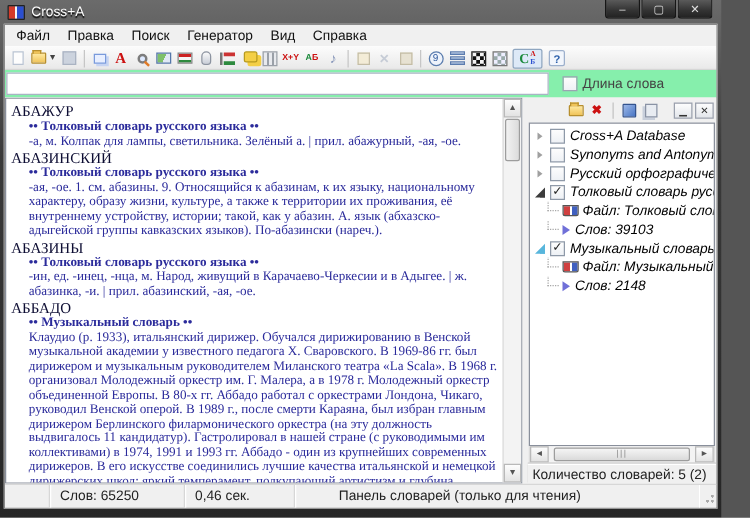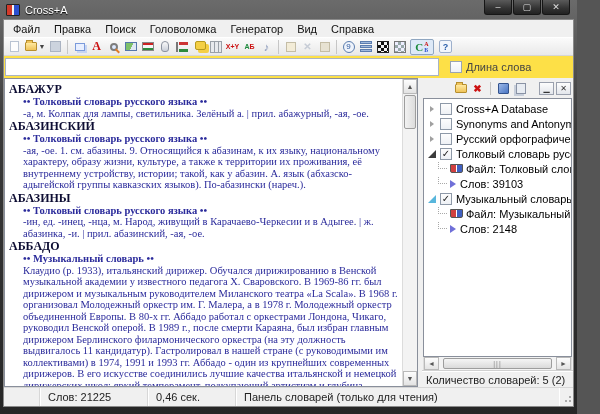--- a/index.html
+++ b/index.html
@@ -55,31 +55,31 @@
   .ic-bgrid { width:12px; height:12px; border:1px solid #222;
     background:repeating-conic-gradient(#111 0 25%,#f4f4f4 0 50%) 0 0/6px 6px; }
   .ic-cgrid { width:12px; height:12px; border:1px solid #777;
     background:repeating-conic-gradient(#9aa 0 25%,#eef 0 50%) 0 0/6px 6px; }
   .ic-cab { display:flex; align-items:center; font-family:"Liberation Serif",serif; }
   .ic-cab .c { color:#1c8a3c; font-size:11px; font-weight:bold; }
   .ic-cab .ab { display:flex; flex-direction:column; font-size:6px; font-weight:bold; line-height:6px; margin-left:1px; }
   .ic-help { width:13px; height:13px; border:1px solid #9db0cc; border-radius:2px; background:#f2f6fc; color:#2b5faa; font-weight:bold; font-size:9px; display:flex; align-items:center; justify-content:center; }
 
   
-  .searchrow { height:22px; display:flex; align-items:center; background:#fde047; padding:2px 0 2px 1px; }
+  .searchrow { height:22px; display:flex; align-items:center; background:#86efac; padding:2px 0 2px 1px; }
   .search-input { width:434px; height:18px; border:1px solid #a9b4c4; background:#fff; font-size:11px; padding:0 3px; outline:none; }
   .lencheck { display:flex; align-items:center; margin-left:11px; font-size:11px; color:#444; }
   .cb { width:12px; height:12px; border:1px solid #9aa4b2; background:linear-gradient(#fdfdfd,#eef1f5); margin-right:4px; }
 
   
   .content { flex:1; display:flex; overflow:hidden; background:#f0f0f0; }
 
   .textpanel { width:414px; border:1px solid #898f9b; background:#fff; display:flex; overflow:hidden; }
   .textbody { flex:1; overflow:hidden; font-family:"Liberation Serif",serif; font-size:10.5px; line-height:11.5px; color:#2b2b9b; padding:3px 4px 0 4px; }
-  .headword { font-size:12px; line-height:13px; font-weight:bold; color:#0d0d33; margin-top:1px; }
+  .headword { font-size:12px; line-height:13px; font-weight:normal; color:#0d0d33; margin-top:1px; }
   .src { font-weight:bold; padding-left:14px; color:#2b2b9b; }
   .def { padding-left:14px; }
 
   
   .vscroll { width:15px; background:#f3f3f3; border-left:1px solid #dcdcdc; display:flex; flex-direction:column; }
   .sb-btn { height:15px; background:linear-gradient(#fdfdfd,#e3e3e3); border:1px solid #b9b9b9; color:#555; font-size:7px; display:flex; align-items:center; justify-content:center; }
   .v-thumb { height:34px; margin:1px; background:linear-gradient(to right,#f2f2f2,#dcdcdc); border:1px solid #9d9d9d; border-radius:2px; }
   .v-track { flex:1; }
 
   .splitter { width:4px; background:#f0f0f0; }
@@ -98,35 +98,35 @@
   .expander { width:16px; display:flex; align-items:center; justify-content:center; flex:none; }
   .tri-closed { width:0; height:0; border-top:3px solid transparent; border-bottom:3px solid transparent; border-left:4px solid #a0a0a0; background:transparent; }
   .tri-open { width:0; height:0; border-left:5px solid transparent; border-top:5px solid transparent; border-bottom:5px solid #3c3c3c; border-right:5px solid #3c3c3c; width:0; transform:scale(.8); }
   .tri-open.blue { border-bottom-color:#58b6dc; border-right-color:#58b6dc; }
   .tcb { width:12px; height:12px; border:1px solid #8e99a8; background:linear-gradient(#fdfdfd,#eef1f5); margin-right:4px; flex:none; font-size:10px; line-height:10px; text-align:center; color:#222; }
   .tindent { width:14px; flex:none; }
   .elbow { width:9px; height:14px; border-left:1px dotted #a8a8a8; border-bottom:1px dotted #a8a8a8; margin:-7px 3px 7px 0; flex:none; }
   .ic-book { width:13px; height:9px; flex:none; margin-right:3px; border:1px solid #555;
     background:linear-gradient(to right,#d04040 0 42%,#fff 42% 58%,#4060c0 58% 100%); border-radius:0 0 2px 2px; }
   .ic-blue-tri { width:0; height:0; border-top:4px solid transparent; border-bottom:4px solid transparent; border-left:6px solid #7070d8; margin-right:4px; flex:none; }
-  .tlabel { overflow:hidden; text-overflow:clip; }
+  .tlabel { overflow:hidden; text-overflow:clip;font-style:italic; }
 
   .hscroll { height:14px; margin:0 1px; display:flex; background:#f3f3f3; border:1px solid #dcdcdc; border-top:none; }
   .h-btn { width:15px; background:linear-gradient(#fdfdfd,#e3e3e3); border:1px solid #b9b9b9; color:#555; font-size:7px; display:flex; align-items:center; justify-content:center; }
   .h-track { flex:1; display:flex; }
   .h-thumb { flex:1; margin:1px 4px; background:linear-gradient(#f5f5f5,#dadada); border:1px solid #9d9d9d; border-radius:2px; display:flex; align-items:center; justify-content:center; color:#888; font-size:7px; letter-spacing:1px; }
   .panel-status { height:16px; font-size:11px; color:#222; padding:1px 4px; border-top:1px solid #fff; box-shadow:0 -1px 0 #d0d0d0; display:flex; align-items:center; }
 
   
   .statusbar { height:19px; background:#f0f0f0; border-top:1px solid #d7d7d7; display:flex; align-items:stretch; font-size:11px; color:#222; }
   .sb-sec { display:flex; align-items:center; padding:0 8px; border-right:1px solid #d7d7d7; box-shadow:1px 0 0 #fff; }
   .sb-0 { width:36px; }
   .sb-1 { width:108px; }
   .sb-2 { width:88px; }
-  .sb-3 { flex:1; border-right:none; }
+  .sb-3 { flex:1; border-right:none;margin-left:27px; }
   .grip { width:14px; display:flex; align-items:flex-end; justify-content:flex-end; padding:2px; }
   .grip i { width:9px; height:9px; background:
     radial-gradient(circle at 8px 2px,#aaa 1px,transparent 1.2px),
     radial-gradient(circle at 8px 6px,#aaa 1px,transparent 1.2px),
     radial-gradient(circle at 4px 6px,#aaa 1px,transparent 1.2px); }
 </style>
 </head>
 <body>
 
 <div class="window">
@@ -140,21 +140,20 @@
       <span class="win-btn">✕</span>
     </span>
   </div>
 
   <div class="inner">
 
     <div class="menubar">
       <span class="menu-item">Файл</span>
       <span class="menu-item">Правка</span>
       <span class="menu-item">Поиск</span>
-      <span class="menu-item">Головоломка</span>
       <span class="menu-item">Генератор</span>
       <span class="menu-item">Вид</span>
       <span class="menu-item">Справка</span>
     </div>
 
     <div class="toolbar">
       <span class="tb">
           <span class="ic-doc"></span>
         </span>
       <span class="tb" style="width:24px">
@@ -371,21 +370,21 @@
             </div>
           <div class="h-btn">►</div>
         </div>
 
         <div class="panel-status">Количество словарей: 5 (2)</div>
       </div>
     </div>
 
     <div class="statusbar">
       <div class="sb-sec sb-0"></div>
-      <div class="sb-sec sb-1">Слов: 21225</div>
+      <div class="sb-sec sb-1">Слов: 65250</div>
       <div class="sb-sec sb-2">0,46 сек.</div>
       <div class="sb-sec sb-3">Панель словарей (только для чтения)</div>
       <div class="grip">
           <i></i>
         </div>
     </div>
 
   </div>
 </div>
 

